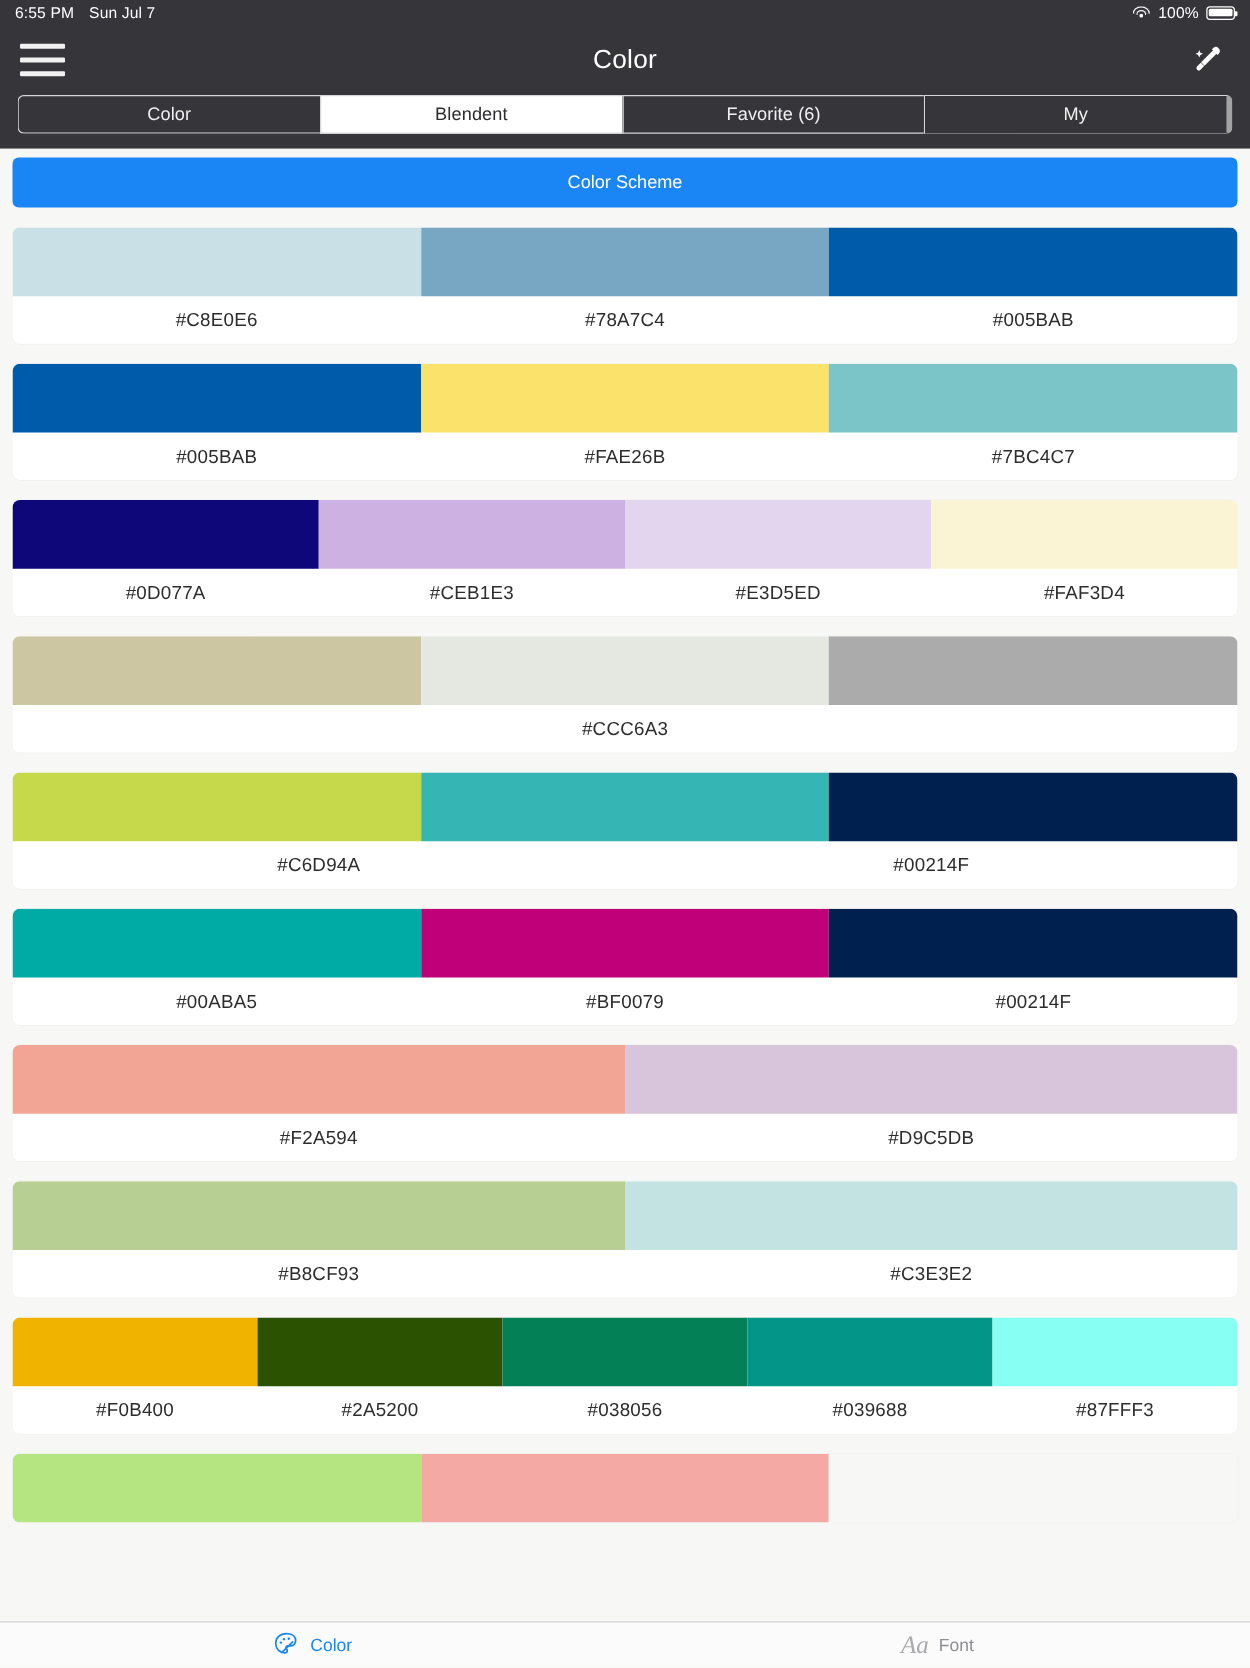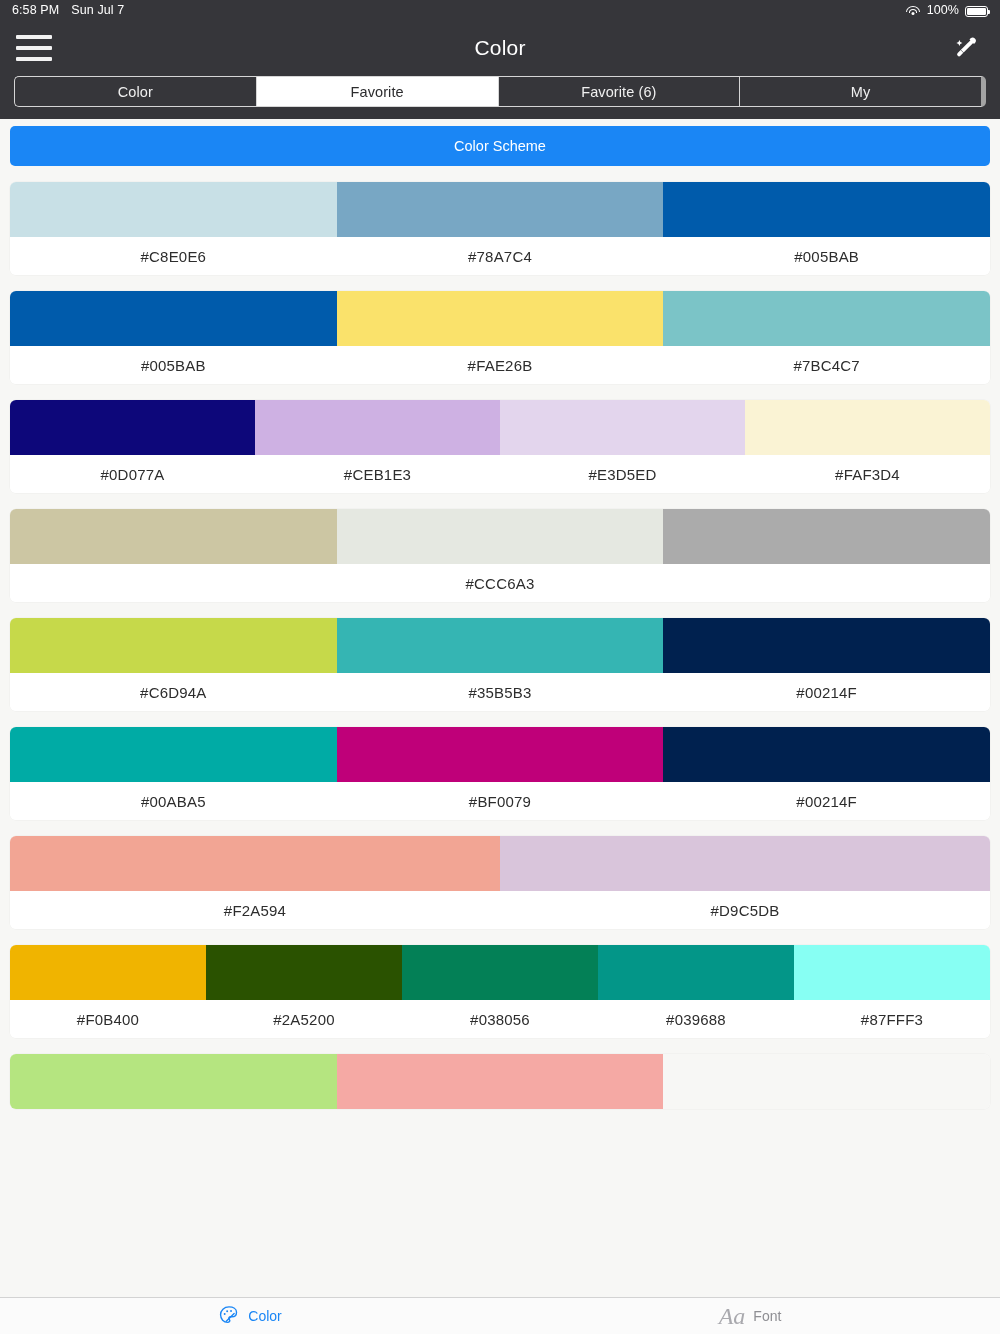--- a/index.html
+++ b/index.html
@@ -18,21 +18,21 @@
     height: 20px;
     background: #36363a;
     color: #ffffff;
     display: flex;
     align-items: center;
     padding: 0 12px;
     font-size: 12.5px;
     letter-spacing: .1px;
   }
   #status-bar .left { display: flex; align-items: center; gap: 12px; }
-  #status-bar .right { margin-left: auto; display: flex; align-items: flex-end; gap: 6px; }
+  #status-bar .right { margin-left: auto; display: flex; align-items: center; gap: 6px; }
   .wifi-glyph { display: inline-block; width: 15px; height: 12px; position: relative; }
   .wifi-glyph i {
     position: absolute; left: 50%; transform: translateX(-50%);
     border: 1.6px solid #fff; border-bottom: none;
     border-radius: 50% 50% 0 0 / 100% 100% 0 0;
     display: block;
   }
   .wifi-glyph i:nth-child(1) { width: 14px; height: 6px; top: 1px; }
   .wifi-glyph i:nth-child(2) { width: 8px;  height: 3.5px; top: 4.2px; }
   .wifi-glyph i:nth-child(3) {
@@ -142,28 +142,28 @@
     display: flex;
   }
   #tab-bar .tab {
     flex: 1 1 0;
     display: flex; align-items: center; justify-content: center; gap: 8px;
     cursor: pointer;
     font-size: 14px;
   }
   #tab-bar .tab.active { color: #1a86f5; }
   #tab-bar .tab.inactive { color: #8e8e93; }
-  .font-glyph { font-family: "Liberation Serif", serif; font-style: italic; font-size: 24px; color: #a9a9ae; }
+  .font-glyph { font-family: "Liberation Serif", serif; font-style: italic; font-size: 20px; color: #a9a9ae; }
 </style>
 </head>
 <body>
 
 <div id="status-bar">
   <div class="left">
-    <span>6:58 PM</span>
+    <span>6:55 PM</span>
     <span>Sun Jul 7</span>
   </div>
   <div class="right">
     <span class="wifi-glyph">
         <i></i>
         <i></i>
         <i></i>
       </span>
     <span>100%</span>
     <span class="battery">
@@ -184,21 +184,21 @@
       <path d="M21.5 6.2 L24.2 8.9 L13.6 19.5 L10.9 16.8 Z" fill="#ffffff"></path>
       <path d="M20.6 5.3 a3.2 3.2 0 0 1 4.5 4.5 l-1.1 1.1 -4.5 -4.5 Z" fill="#ffffff"></path>
       <path d="M10.6 17.1 L13.3 19.8 L10.4 22.7 a1.9 1.9 0 0 1 -2.7 -2.7 Z" fill="#ffffff"></path>
       <path d="M9.4 7.0 l.9 2.1 2.1 .9 -2.1 .9 -.9 2.1 -.9 -2.1 -2.1 -.9 2.1 -.9 Z" fill="#ffffff"></path>
     </svg>
   </div>
 </div>
 
 <div id="segmented">
   <div class="seg">Color</div>
-  <div class="seg active">Favorite</div>
+  <div class="seg active">Blendent</div>
   <div class="seg">Favorite (6)</div>
   <div class="seg">My</div>
 </div>
 
 <div id="content">
   <div id="scheme-banner" style="background: rgb(26, 134, 245);">Color Scheme</div>
   <div id="palette-container">
       <div class="palette-card">
         <div class="swatch-row">
           <div class="swatch" style="background: rgb(200, 224, 230);"></div>
@@ -248,21 +248,20 @@
         </div>
       </div>
       <div class="palette-card">
         <div class="swatch-row">
           <div class="swatch" style="background: rgb(198, 217, 74);"></div>
           <div class="swatch" style="background: rgb(53, 181, 179);"></div>
           <div class="swatch" style="background: rgb(0, 33, 79);"></div>
         </div>
         <div class="label-row">
           <div class="label">#C6D94A</div>
-          <div class="label">#35B5B3</div>
           <div class="label">#00214F</div>
         </div>
       </div>
       <div class="palette-card">
         <div class="swatch-row">
           <div class="swatch" style="background: rgb(0, 171, 165);"></div>
           <div class="swatch" style="background: rgb(191, 0, 121);"></div>
           <div class="swatch" style="background: rgb(0, 33, 79);"></div>
         </div>
         <div class="label-row">
@@ -272,20 +271,30 @@
         </div>
       </div>
       <div class="palette-card">
         <div class="swatch-row">
           <div class="swatch" style="background: rgb(242, 165, 148);"></div>
           <div class="swatch" style="background: rgb(217, 197, 219);"></div>
         </div>
         <div class="label-row">
           <div class="label">#F2A594</div>
           <div class="label">#D9C5DB</div>
+        </div>
+      </div>
+      <div class="palette-card">
+        <div class="swatch-row">
+          <div class="swatch" style="background: rgb(184, 207, 147);"></div>
+          <div class="swatch" style="background: rgb(195, 227, 226);"></div>
+        </div>
+        <div class="label-row">
+          <div class="label">#B8CF93</div>
+          <div class="label">#C3E3E2</div>
         </div>
       </div>
       <div class="palette-card">
         <div class="swatch-row">
           <div class="swatch" style="background: rgb(240, 180, 0);"></div>
           <div class="swatch" style="background: rgb(42, 82, 0);"></div>
           <div class="swatch" style="background: rgb(3, 128, 86);"></div>
           <div class="swatch" style="background: rgb(3, 150, 136);"></div>
           <div class="swatch" style="background: rgb(135, 255, 243);"></div>
         </div>

